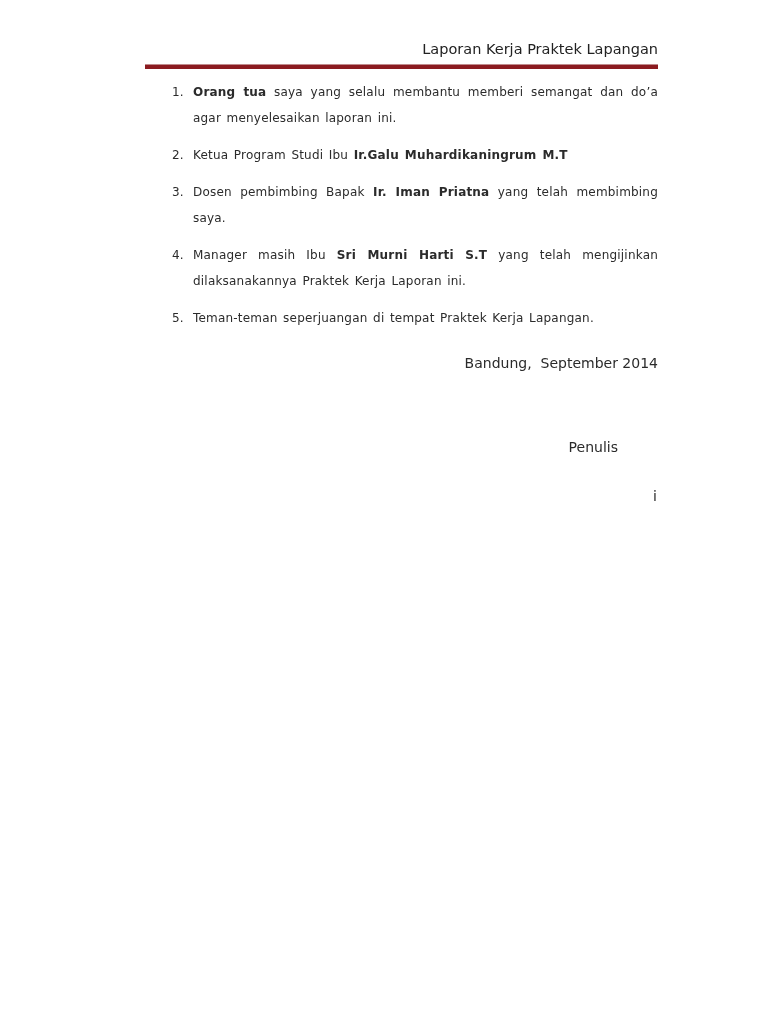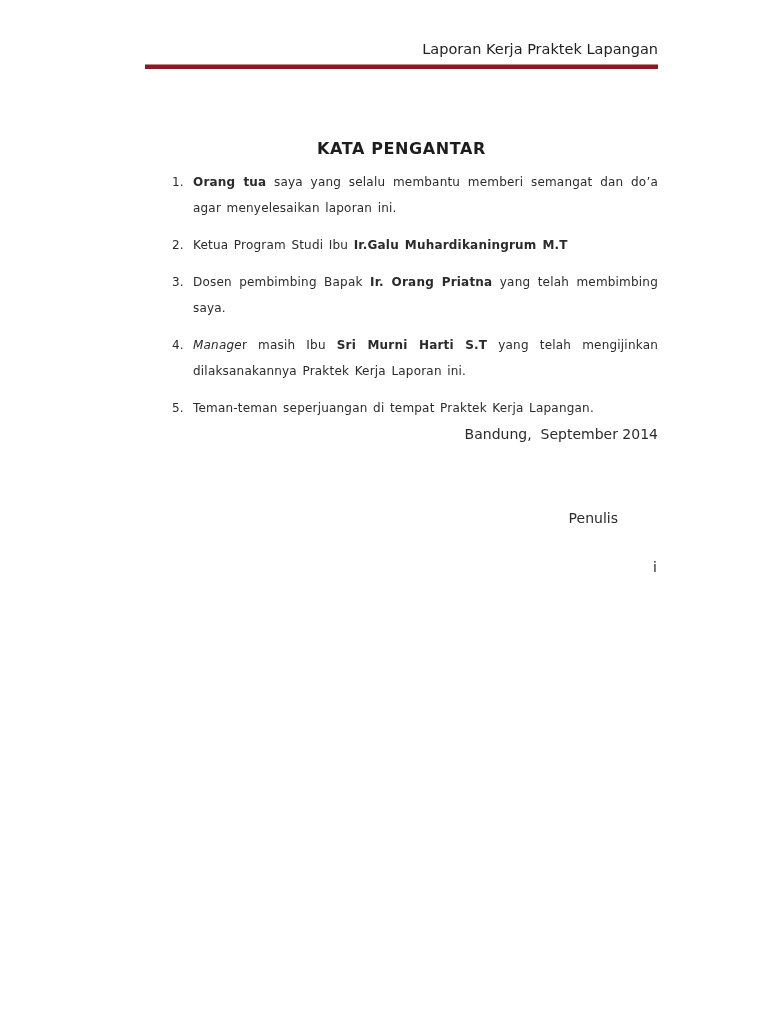--- a/index.html
+++ b/index.html
@@ -68,23 +68,23 @@
     word-spacing: 1.5px;
   }
   ol.ack-list li::before {
     content: counter(item) ".";
     position: absolute;
     left: -21px;
     top: 0;
   }
   ol.ack-list li + li { margin-top: 11px; }
   .b { font-weight: bold; }
-  .i { font-style: italic; }
+  .i { }
   .date-line {
-    margin-top: 0;
+    margin-top: 19px;
     font-size: 14px;
     line-height: 26px;
     text-align: right;
   }
   .author-line {
     margin-top: 58px;
     font-size: 14px;
     line-height: 26px;
     text-align: right;
     padding-right: 40px;
@@ -99,27 +99,26 @@
 </style>
 </head>
 <body>
 
 <div class="page">
 
   <div class="running-header">Laporan Kerja Praktek Lapangan</div>
 
   <div class="header-rule"></div>
 
-  <div class="doc-heading">KATA PENGANTAR</div>
 
 
   <ol class="ack-list">
     <li><span class="b">Orang tua</span><span> saya yang selalu membantu memberi semangat dan do’a agar menyelesaikan laporan ini.</span></li>
     <li><span>Ketua Program Studi Ibu </span><span class="b">Ir.Galu Muhardikaningrum M.T</span></li>
-    <li><span>Dosen pembimbing Bapak </span><span class="b">Ir. Orang Priatna</span><span> yang telah membimbing saya.</span></li>
+    <li><span>Dosen pembimbing Bapak </span><span class="b">Ir. Iman Priatna</span><span> yang telah membimbing saya.</span></li>
     <li><span class="i">Manage</span><span>r masih Ibu </span><span class="b">Sri Murni Harti S.T</span><span> yang telah mengijinkan dilaksanakannya Praktek Kerja Laporan ini.</span></li>
     <li><span>Teman-teman seperjuangan di tempat Praktek Kerja Lapangan.</span></li>
   </ol>
 
 
 
   <div class="date-line">Bandung,&nbsp; September 2014</div>
 
   <div class="author-line">Penulis</div>
 

